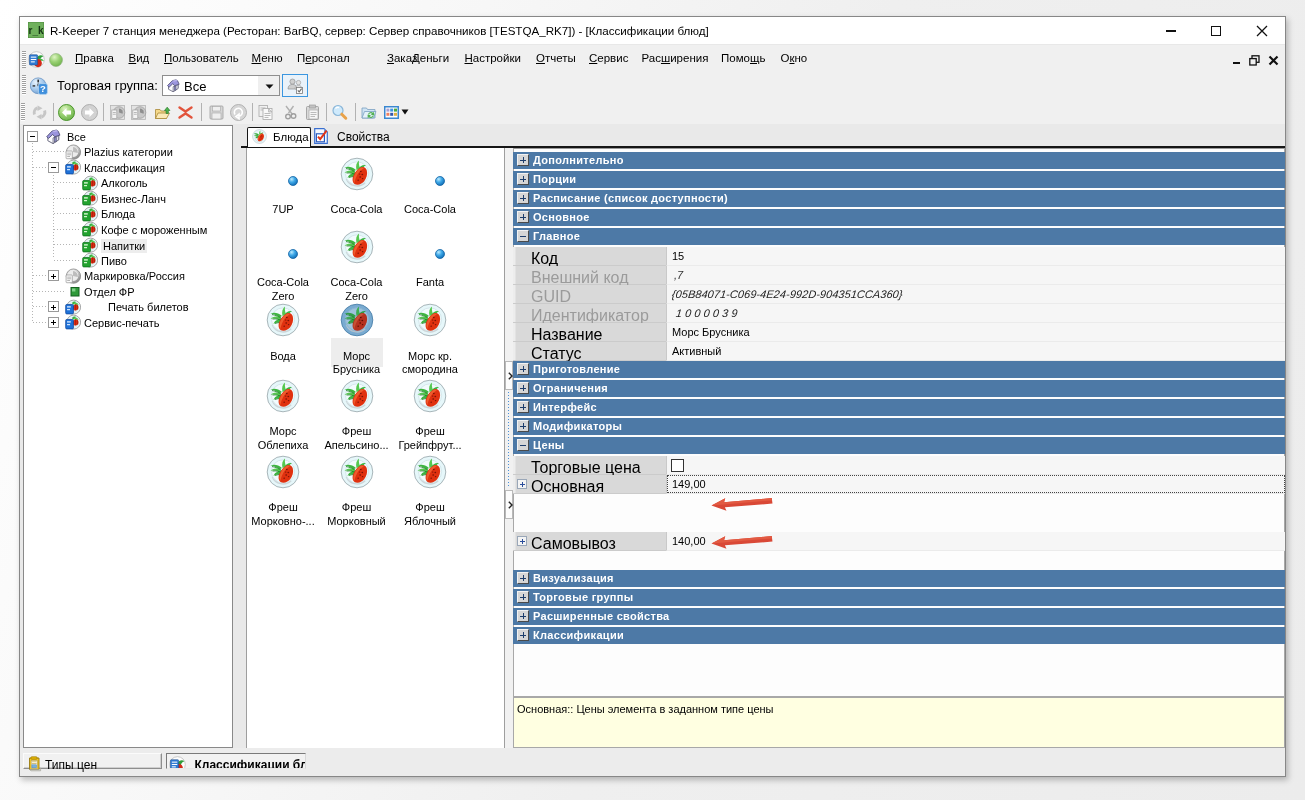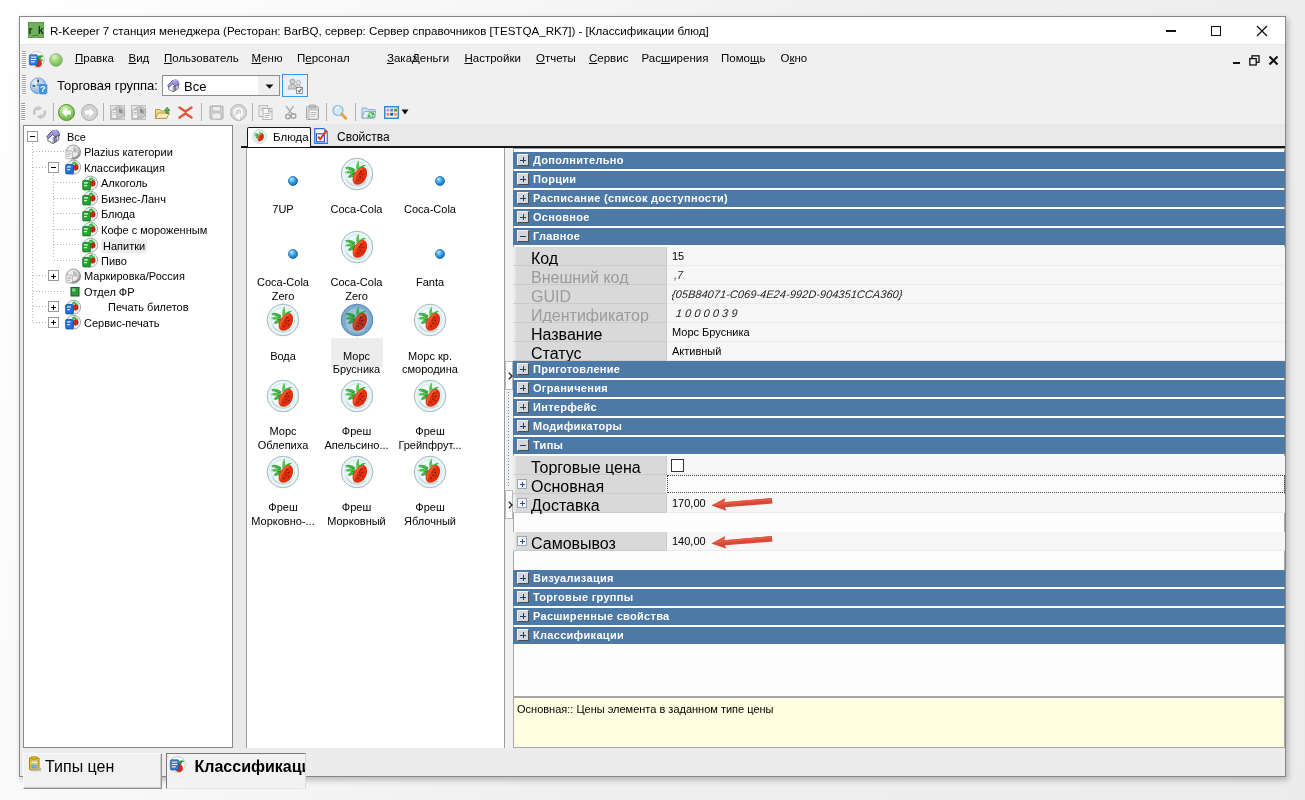--- a/index.html
+++ b/index.html
@@ -40,21 +40,21 @@
 .prow{position:absolute;left:513px;width:772px;height:19px;}
 .plbl{position:absolute;left:0;top:0;width:153px;height:19px;background:#d9d9d9;box-shadow:inset 2.5px 0 0 #ededed;border-bottom:1px solid #cbcbcb;font-size:16px;color:#000;}
 .plbl span{position:absolute;left:18px;top:3px;white-space:nowrap;}
 .pval{position:absolute;left:153px;top:0;width:619px;height:19px;background:#f6f6f6;border-bottom:1px solid #ebebeb;border-left:1px solid #c9c9c9;font-size:11px;color:#000;}
 .pval span{position:absolute;left:5px;top:3px;white-space:nowrap;}
 .spm{position:absolute;z-index:3;left:4px;top:4px;width:10px;height:10px;background:#f4f4f4;border:1px solid #9aa7b8;}
 .spm:before{content:"";position:absolute;left:1.5px;top:3.5px;width:5px;height:1px;background:#2b4d9b;}
 .spm:after{content:"";position:absolute;left:3.5px;top:1.5px;width:1px;height:5px;background:#2b4d9b;}
 #hint{position:absolute;left:513px;top:697px;width:772px;height:51px;background:#ffffe1;border:1px solid #a8a8a8;font-size:11px;}
 #statusbar{position:absolute;left:20px;top:748px;width:1265px;height:28px;background:#ececec;}
-.sbtn{position:absolute;top:753px;height:36px;font-size:16px;}
+.sbtn{position:absolute;top:753px;height:16px;font-size:12px;}
 svg{display:block;}
 </style></head>
 <body>
 <div id="page">
 <div id="win"></div>
 <svg width="0" height="0" style="position:absolute">
       <defs>
 <radialGradient id="gdot" cx="35%" cy="30%" r="75%">
           <stop offset="0" stop-color="#bdeafd"></stop>
           <stop offset="45%" stop-color="#3fa9e8"></stop>
@@ -570,43 +570,37 @@
 <div class="hdr" style="top:380.3px;">
       <div class="hpm plus"></div>
       <div class="cap">Ограничения</div>
     </div>
 <div class="hdr" style="top:418.3px;">
       <div class="hpm plus"></div>
       <div class="cap">Модификаторы</div>
     </div>
 <div class="hdr" style="top:437.3px;">
       <div class="hpm"></div>
-      <div class="cap">Типы</div>
+      <div class="cap">Цены</div>
     </div>
 <div class="prow" style="top:456.3px;">
       <div class="plbl">
         <span style="">Торговые цена</span>
       </div>
       <div class="pval">
         <div class="abs" style="left:4px;top:2.5px;width:13px;height:13px;background:#fff;border:1.3px solid #333;"></div>
       </div>
     </div>
 <div class="prow" style="top:475.3px;">
       <div class="spm"></div>
       <div class="plbl">
         <span style="">Основная</span>
       </div>
-    </div>
-<div class="prow" style="top:494.3px;">
-      <div class="spm"></div>
-      <div class="plbl">
-        <span style="">Доставка</span>
-      </div>
-      <div class="pval">
-        <span>170,00</span>
+      <div class="pval">
+        <span>149,00</span>
       </div>
     </div>
 <div class="prow" style="top:532.3px;">
       <div class="spm"></div>
       <div class="plbl">
         <span style="">Самовывоз</span>
       </div>
       <div class="pval">
         <span>140,00</span>
       </div>

